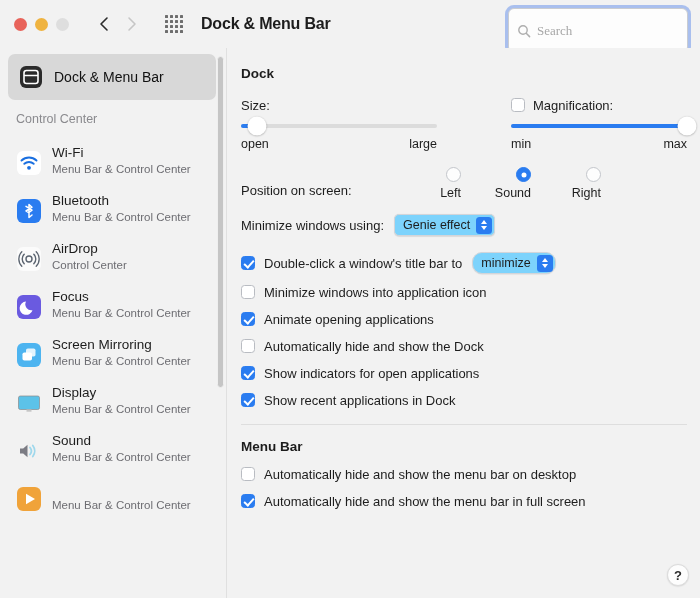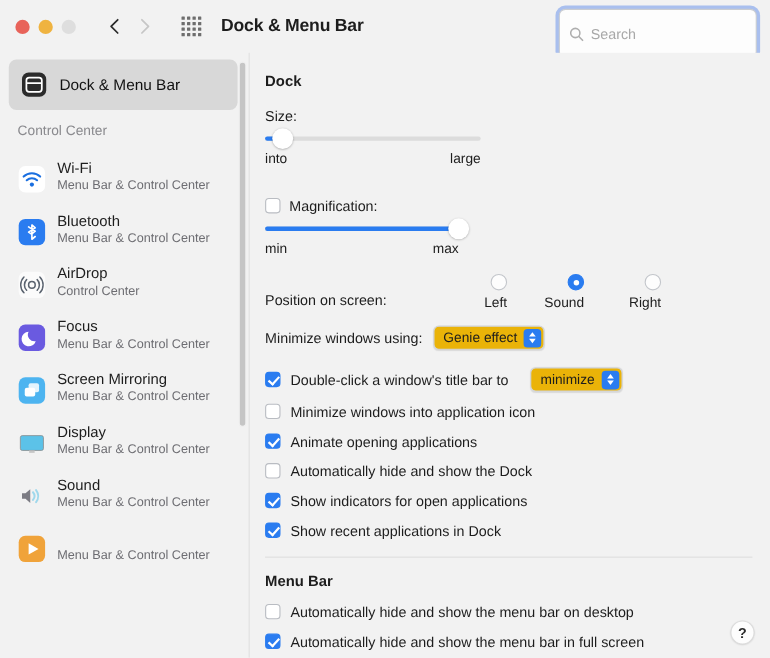--- a/index.html
+++ b/index.html
@@ -32,21 +32,21 @@
 
   .gridbtn { margin-left: 24px; width: 22px; height: 22px; display: grid;
              grid-template-columns: repeat(4, 1fr); grid-template-rows: repeat(4, 1fr);
              gap: 2px; align-content: center; justify-content: center; padding: 3px 2px; }
   .gridbtn i { display: block; width: 3px; height: 3px; background: #6e6e6e; border-radius: 0.5px; }
 
   .wtitle { margin-left: 16px; font-size: 16px; font-weight: bold; color: #1d1d1d; letter-spacing: -0.2px; }
 
   .searchwrap {
     position: absolute; right: 12px; top: 8px;
-    width: 180px; height: 45px;
+    width: 180px; height: 45px; font-family: Liberation Serif, serif;
   }
   .searchfield {
     width: 100%; height: 100%;
     background: #fdfdfd;
     border: 1px solid #c9ccd1;
     border-radius: 6px;
     display: flex; align-items: center;
     padding: 0 8px;
     box-shadow: 0 0 0 3px rgba(110,150,235,0.55);
     position: relative;
@@ -102,21 +102,21 @@
     flex: 1; background: #f2f2f2;
     border-left: 1px solid #e0e0e0;
     position: relative;
     padding: 0;
   }
   .pane { padding: 18px 16px 0 14px; }
   .section-title { font-size: 13.5px; font-weight: bold; color: #1d1d1d; margin-bottom: 12px; }
   .lbl-std { font-size: 13px; color: #1d1d1d; }
 
   
-  .slider-area { display: flex; gap: 24px; flex-direction: column; }
+  .slider-area { display: flex; gap: 74px; }
   .slider-col { position: relative; }
   .slider-col.size { width: 196px; }
   .slider-col.mag  { width: 176px; }
   .slider-head { height: 24px; display: flex; align-items: center; font-size: 13px; color: #1d1d1d; }
   .track-wrap { position: relative; height: 18px; display: flex; align-items: center; }
   .track { position: relative; width: 100%; height: 4px; background: #dcdcdc; border-radius: 2px; }
   .track .fill { position: absolute; left: 0; top: 0; height: 100%; background: #2a7cf0; border-radius: 2px; }
   .knob {
     position: absolute; top: 50%; width: 19px; height: 19px;
     background: #fff; border-radius: 50%;
@@ -152,41 +152,41 @@
   
   .pos-row { display: flex; align-items: center; margin-top: 16px; }
   .pos-label { font-size: 13px; color: #1d1d1d; width: 150px; padding-top: 14px; }
   .pos-opts { display: flex; }
   .pos-opt { width: 70px; display: flex; flex-direction: column; align-items: flex-end; }
   .pos-opt .cap { font-size: 12.5px; color: #1d1d1d; margin-top: 4px; }
 
   
   .popup {
     display: inline-flex; align-items: center;
-    height: 22px; background: #eab308;
+    height: 22px; background: #7dd3fc;
     border: 1px solid #d2d5da; border-radius: 5px;
     padding: 0 2px 0 8px;
     box-shadow: 0 0.5px 1px rgba(0,0,0,0.10);
   }
   .popup .ptxt { font-size: 12.5px; color: #1d1d1d; margin-right: 6px; }
   .popup .parrows {
     width: 16px; height: 17px; background: #2a7cf0; border-radius: 3.5px;
     display: flex; flex-direction: column; align-items: center; justify-content: center; gap: 2px;
   }
   .popup .parrows i { display: block; width: 0; height: 0; }
   .popup .parrows i.up { border-left: 3.5px solid transparent; border-right: 3.5px solid transparent; border-bottom: 4px solid #fff; }
   .popup .parrows i.dn { border-left: 3.5px solid transparent; border-right: 3.5px solid transparent; border-top: 4px solid #fff; }
 
   .min-row { display: flex; align-items: center; margin-top: 14px; }
   .min-row .lbl-std { margin-right: 10px; }
 
   .cb-list { margin-top: 16px; }
   .cb-row { display: flex; align-items: center; margin-bottom: 9px; min-height: 18px; }
   .cb-row .cbtext { font-size: 13px; color: #1d1d1d; margin-left: 9px; }
-  .cb-row .popup { margin-left: 20px; }
+  .cb-row .popup { margin-left: 10px; border-radius: 10px; }
 
   .divider { height: 1px; background: #dedede; margin: 15px 0 0 0; }
 
   .menubar-sec { padding: 14px 16px 0 14px; position: relative; }
   .menubar-sec .section-title { margin-bottom: 11px; }
 
   .helpbtn {
     position: absolute; right: 14px; bottom: 12px;
     width: 22px; height: 22px; border-radius: 50%;
     background: #fdfdfd; border: 1px solid #dcdcdc;
@@ -394,21 +394,21 @@
         <div class="slider-area">
           <div class="slider-col size">
             <div class="slider-head">Size:</div>
             <div class="track-wrap">
               <div class="track">
                 <div class="fill" id="sizeFill" style="width: 8%;"></div>
                 <div class="knob" id="sizeKnob" style="left: 8%;"></div>
               </div>
             </div>
             <div class="ends">
-              <span>into</span>
+              <span>open</span>
               <span>large</span>
             </div>
           </div>
 
           <div class="slider-col mag">
             <div class="slider-head">
               <span class="checkbox" id="magCb"></span>
               <span style="margin-left:8px">Magnification:</span>
             </div>
             <div class="track-wrap">

